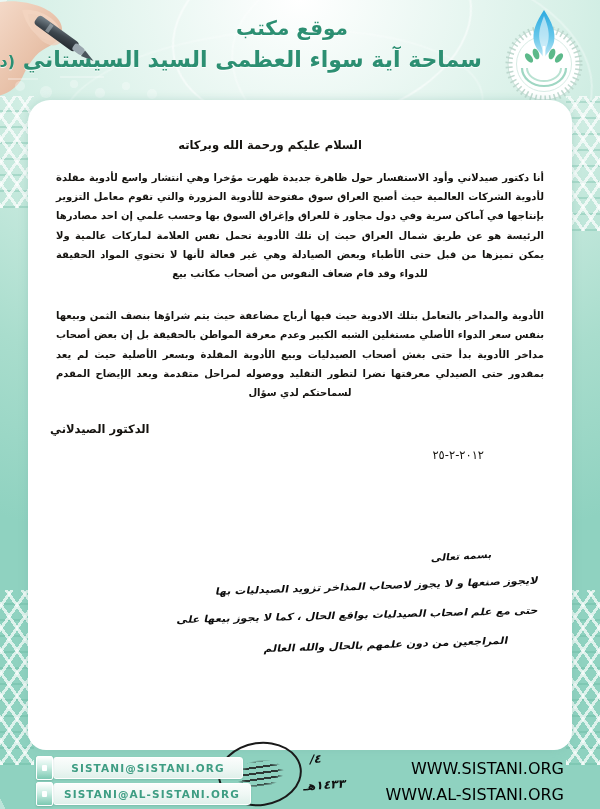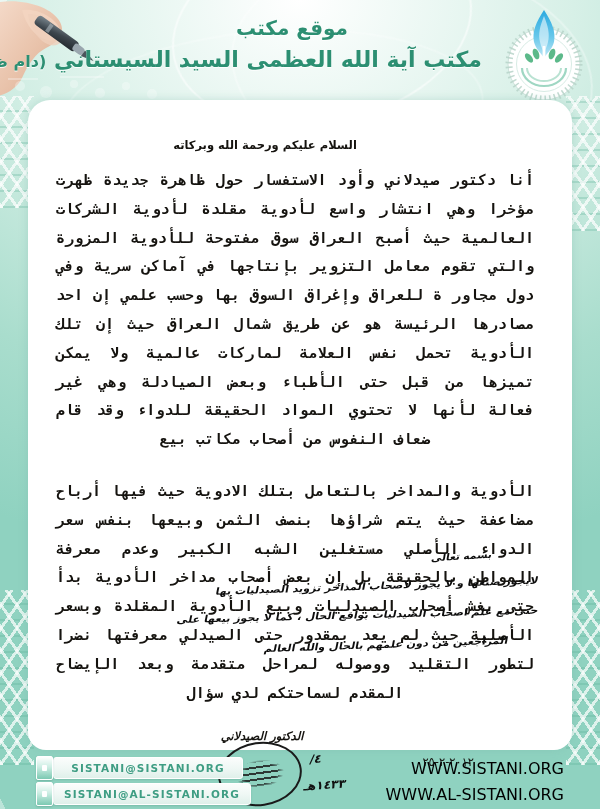--- a/index.html
+++ b/index.html
@@ -71,49 +71,47 @@
 
   
   .sheet{
     position:absolute;left:28px;top:100px;width:544px;height:650px;
     background:#ffffff;
     border-radius:22px 22px 18px 18px;
     box-shadow:0 0 10px rgba(120,180,165,.35);
   }
   .sheet-inner{
     position:absolute;inset:0;
-    padding:30px 32px 0 22px;
+    padding:30px 22px 0 22px;
     box-sizing:border-box;
     direction:rtl;text-align:right;
     color:#15130f;
   }
 
   .salam{
     font-size:11.5px;font-weight:bold;
     text-align:center;margin:8px 60px 0 0;
     letter-spacing:.2px;
   }
 
   .para{
-    font-size:15px;line-height:1.92;font-weight:bold;
+    font-size:10px;line-height:1.92;font-weight:bold;
     text-align:justify;text-align-last:center;
     margin:16px 6px 0 6px;
     letter-spacing:.1px;
-    font-family:Liberation Mono, monospace;
   }
   .para.p2{margin-top:23px;}
   .question{
     font-size:11.5px;line-height:1.9;font-weight:bold;
     text-align:justify;text-align-last:center;
     margin:46px 6px 0 6px;
   }
   .signer{
-    font-size:11.5px;font-weight:bold;text-align:center;
+    font-size:11.5px;font-weight:bold;text-align:left;
     margin:20px 66px 0 0;
-    font-style:italic;
   }
   .datestamp{
     font-size:11.5px;font-weight:normal;text-align:right;
     margin:12px 66px 0 0;letter-spacing:1px;
   }
 
   
   .handwriting{
     position:absolute;left:90px;top:448px;width:420px;height:175px;
     direction:rtl;
@@ -243,21 +241,21 @@
             <circle cx="152" cy="94" r="5"></circle>
           <rect x="8" y="78" width="30" height="2"></rect>
             <rect x="60" y="76" width="44" height="2"></rect>
         </g>
       </svg>
     </div>
 
     <div class="header-titles">
       <div class="title-small">موقع مكتب</div>
       <div class="title-big">
-        <span>مكتب آية الله العظمى السيد السيستاني</span>
+        <span>سماحة آية سواء العظمى السيد السيستاني</span>
         <span class="nisba">(دام ظله)</span>
       </div>
     </div>
 
     <div class="emblem">
       <svg width="96" height="96" viewBox="0 0 96 96">
         <defs>
           <linearGradient id="flameG" x1="0" y1="0" x2="0" y2="1">
             <stop offset="0%" stop-color="#2aa9e0"></stop>
               <stop offset="55%" stop-color="#66c7ea"></stop>

